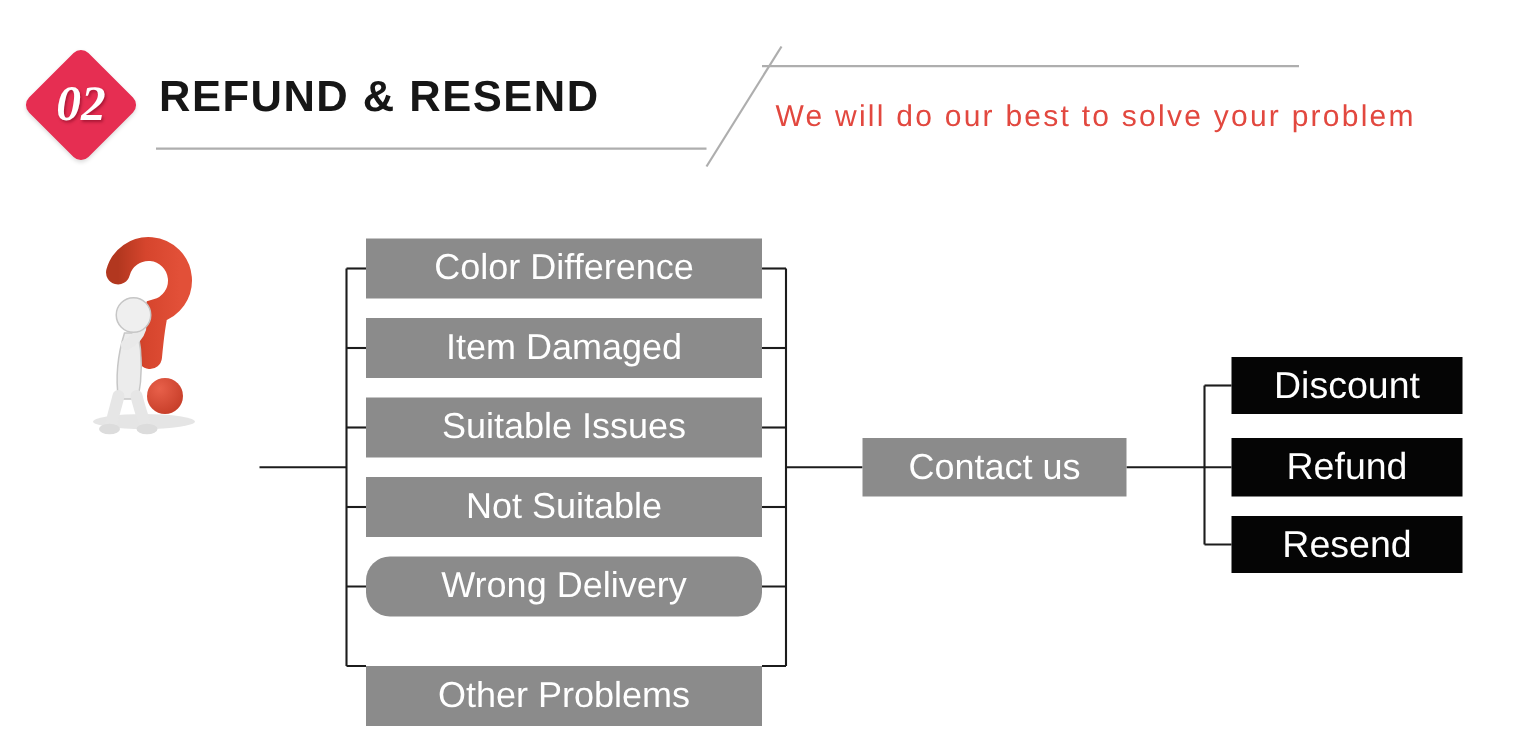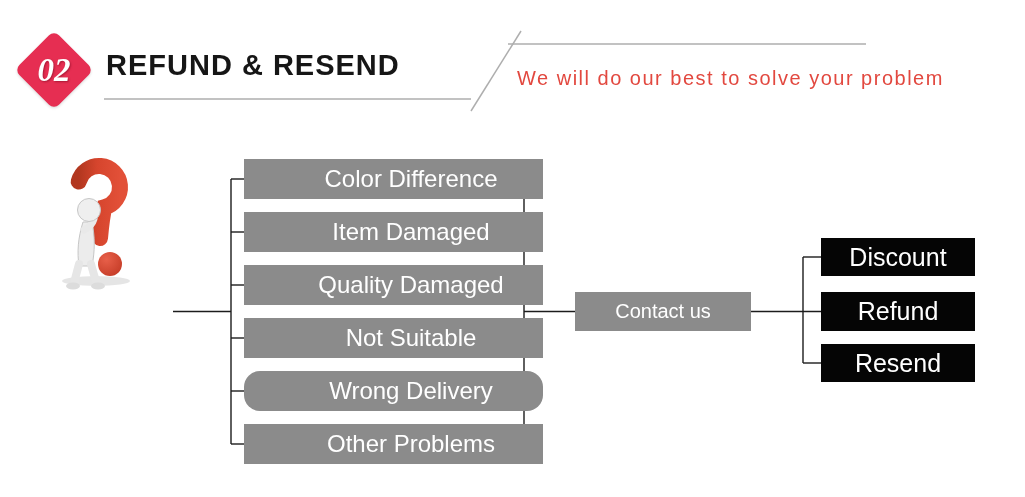--- a/index.html
+++ b/index.html
@@ -40,27 +40,27 @@
     position:absolute; display:flex; align-items:center; justify-content:center;
     color:#fff; white-space:nowrap;
   }
   .problem-box {
     left:38px; top:292px; width:135px; height:39px;
     background:var(--solution-black,#050505);
     font-size:24px; font-weight:700; letter-spacing:1px;
   }
   .issue-box {
     left:244px; width:264px; height:40px;
-    background:var(--issue-gray,#8b8b8b); font-size:24px; font-weight:500;padding-left:35px;
+    background:var(--issue-gray,#8b8b8b); font-size:24px; font-weight:500;
   }
   .issue-0 { top:159px; } .issue-1 { top:212px; } .issue-2 { top:265px; }
-  .issue-3 { top:318px; } .issue-4 { top:371px;border-radius:16px; } .issue-5 { top:424px; }
+  .issue-3 { top:318px; } .issue-4 { top:371px;border-radius:16px; } .issue-5 { top:444px; }
   .contact-box {
     left:575px; top:292px; width:176px; height:39px;
-    background:var(--issue-gray,#8b8b8b); font-size:20px; font-weight:500;
+    background:var(--issue-gray,#8b8b8b); font-size:24px; font-weight:500;
   }
   .solution-box {
     left:821px; width:154px; background:var(--solution-black,#050505);
     font-size:25px; font-weight:500;
   }
   .solution-0 { top:238px; height:38px; }
   .solution-1 { top:292px; height:39px; }
   .solution-2 { top:344px; height:38px; }
 </style>
 </head>
@@ -135,21 +135,21 @@
       <path d="M36 80 Q44 76 46 69" stroke="#e9e9e9" stroke-width="7" stroke-linecap="round" fill="none"></path>
       <circle cx="41" cy="60" r="11.5" fill="#efefef" stroke="#c6c6c6" stroke-width="1"></circle>
     </g>
 
     <circle cx="62" cy="114" r="12" fill="url(#qdot)"></circle>
   </svg>
 
 
   <div class="fbox issue-box issue-0">Color Difference</div>
   <div class="fbox issue-box issue-1">Item Damaged</div>
-  <div class="fbox issue-box issue-2">Quality Damaged</div>
+  <div class="fbox issue-box issue-2">Suitable Issues</div>
   <div class="fbox issue-box issue-3">Not Suitable</div>
   <div class="fbox issue-box issue-4">Wrong Delivery</div>
   <div class="fbox issue-box issue-5">Other Problems</div>
 
   <div class="fbox contact-box">Contact us</div>
 
   <div class="fbox solution-box solution-1">Refund</div>
   <div class="fbox solution-box solution-0">Discount</div>
   <div class="fbox solution-box solution-2">Resend</div>
 

